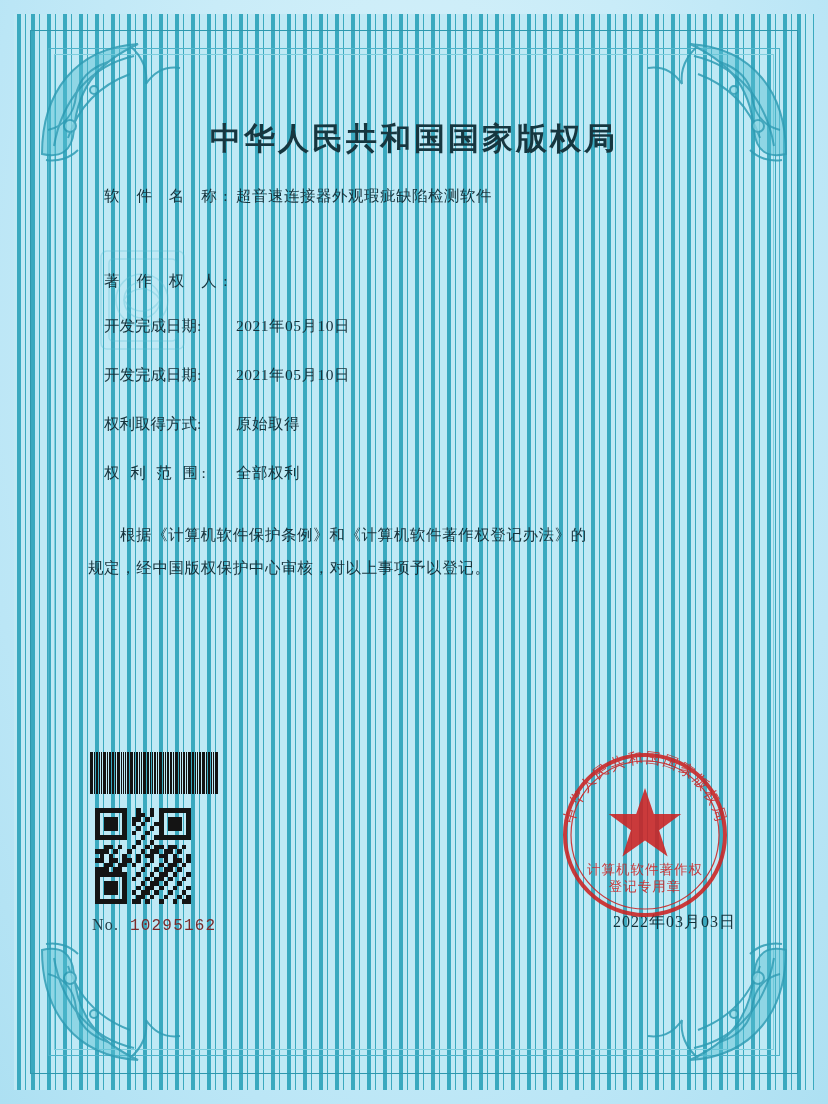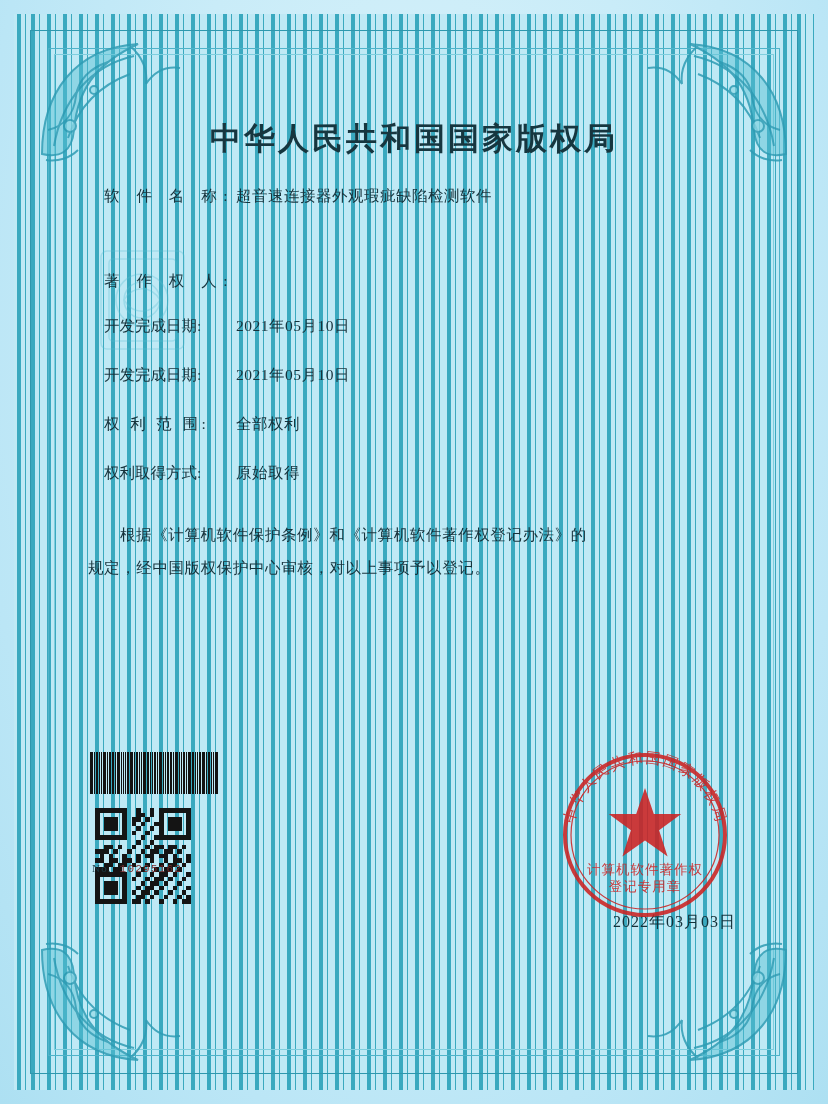--- a/index.html
+++ b/index.html
@@ -208,22 +208,22 @@
     height: 96px;
     grid-template-columns: repeat(21, 1fr);
     grid-template-rows: repeat(21, 1fr);
   }
   .qr-grid span { background: transparent; }
   .qr-grid span.on { background: #141414; }
 
   .serial {
     position: absolute;
     left: 92px;
-    top: 862px;
-    font-size: 11px;
+    top: 916px;
+    font-size: 16px;
     color: #7a2a2a;
     letter-spacing: 1.2px;
     font-family: "Liberation Mono", "DejaVu Sans Mono", monospace;
   }
   .serial .prefix { color: #1c3c46; font-family: "Liberation Serif", serif; }
 
   .issue-date {
     position: absolute;
     right: 92px;
     top: 912px;
@@ -342,26 +342,26 @@
     <div class="meta-block">
       <div class="meta-row">
         <div class="meta-label sp0">开发完成日期:</div>
         <div class="meta-value">2021年05月10日</div>
       </div>
       <div class="meta-row">
         <div class="meta-label sp0">开发完成日期:</div>
         <div class="meta-value">2021年05月10日</div>
       </div>
       <div class="meta-row">
+        <div class="meta-label sp0">权利取得方式:</div>
+        <div class="meta-value">原始取得</div>
+      </div>
+      <div class="meta-row">
         <div class="meta-label sp3">权 利 范 围:</div>
         <div class="meta-value">全部权利</div>
-      </div>
-      <div class="meta-row">
-        <div class="meta-label sp0">权利取得方式:</div>
-        <div class="meta-value">原始取得</div>
       </div>
     </div>
 
     <div class="statement">
       <p class="indent">根据《计算机软件保护条例》和《计算机软件著作权登记办法》的</p>
       <p>规定，经中国版权保护中心审核，对以上事项予以登记。</p>
     </div>
 
   </div>
 

